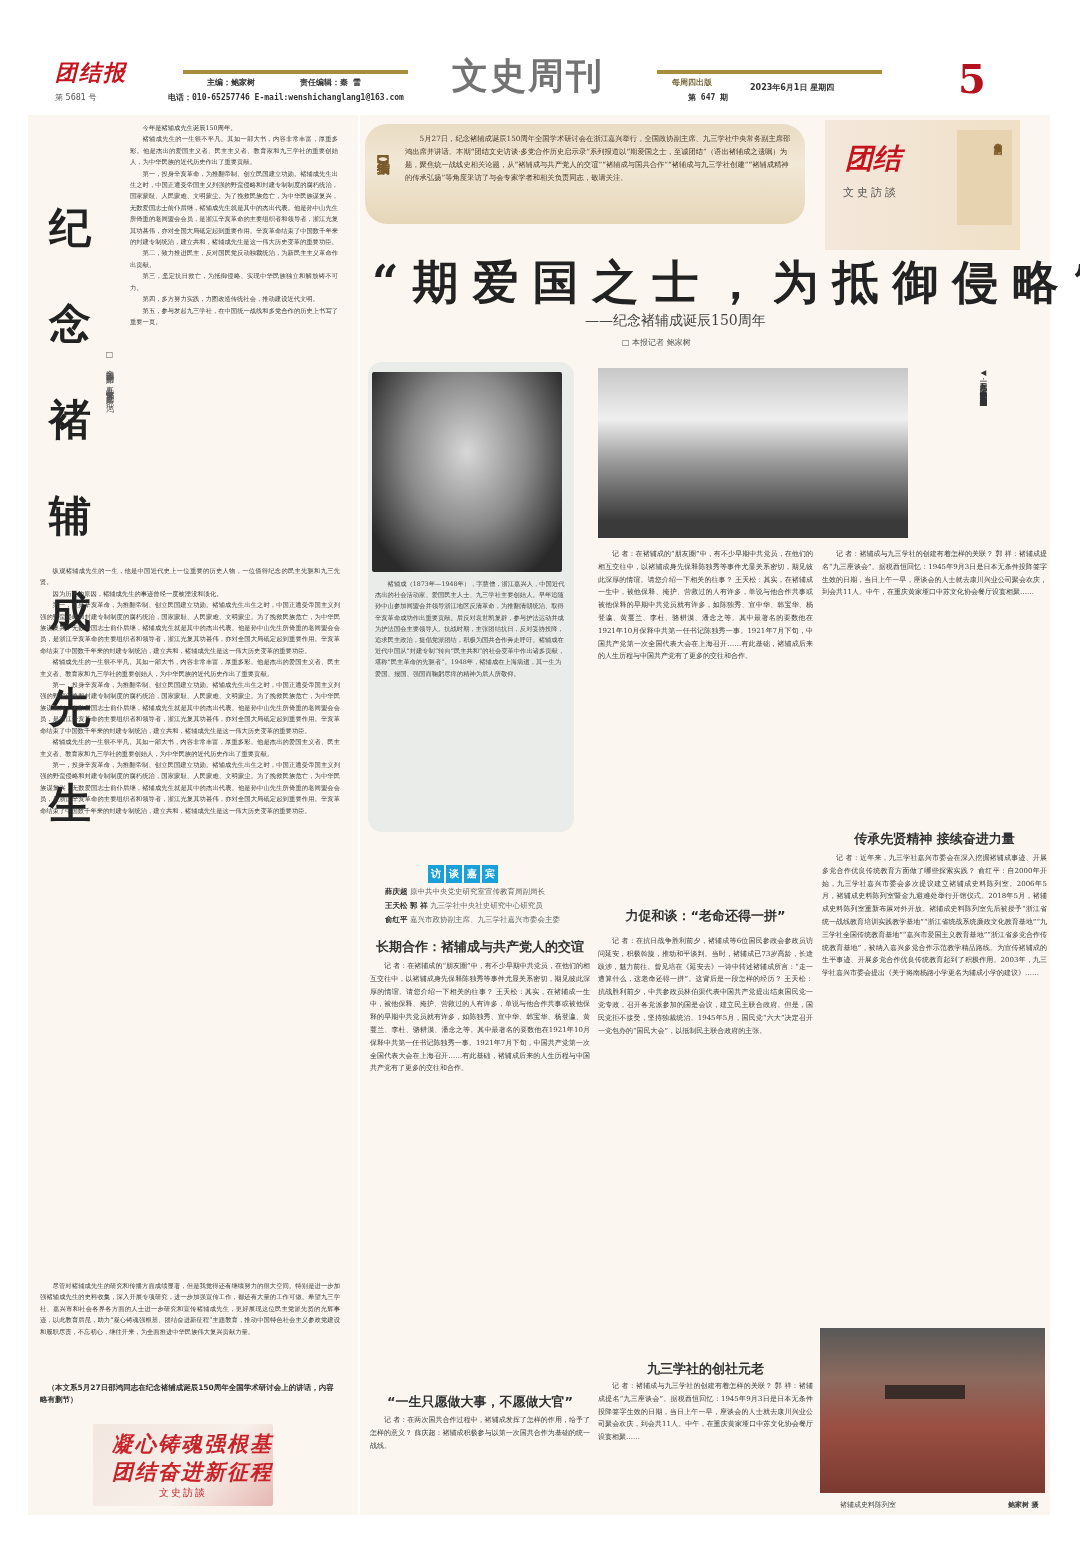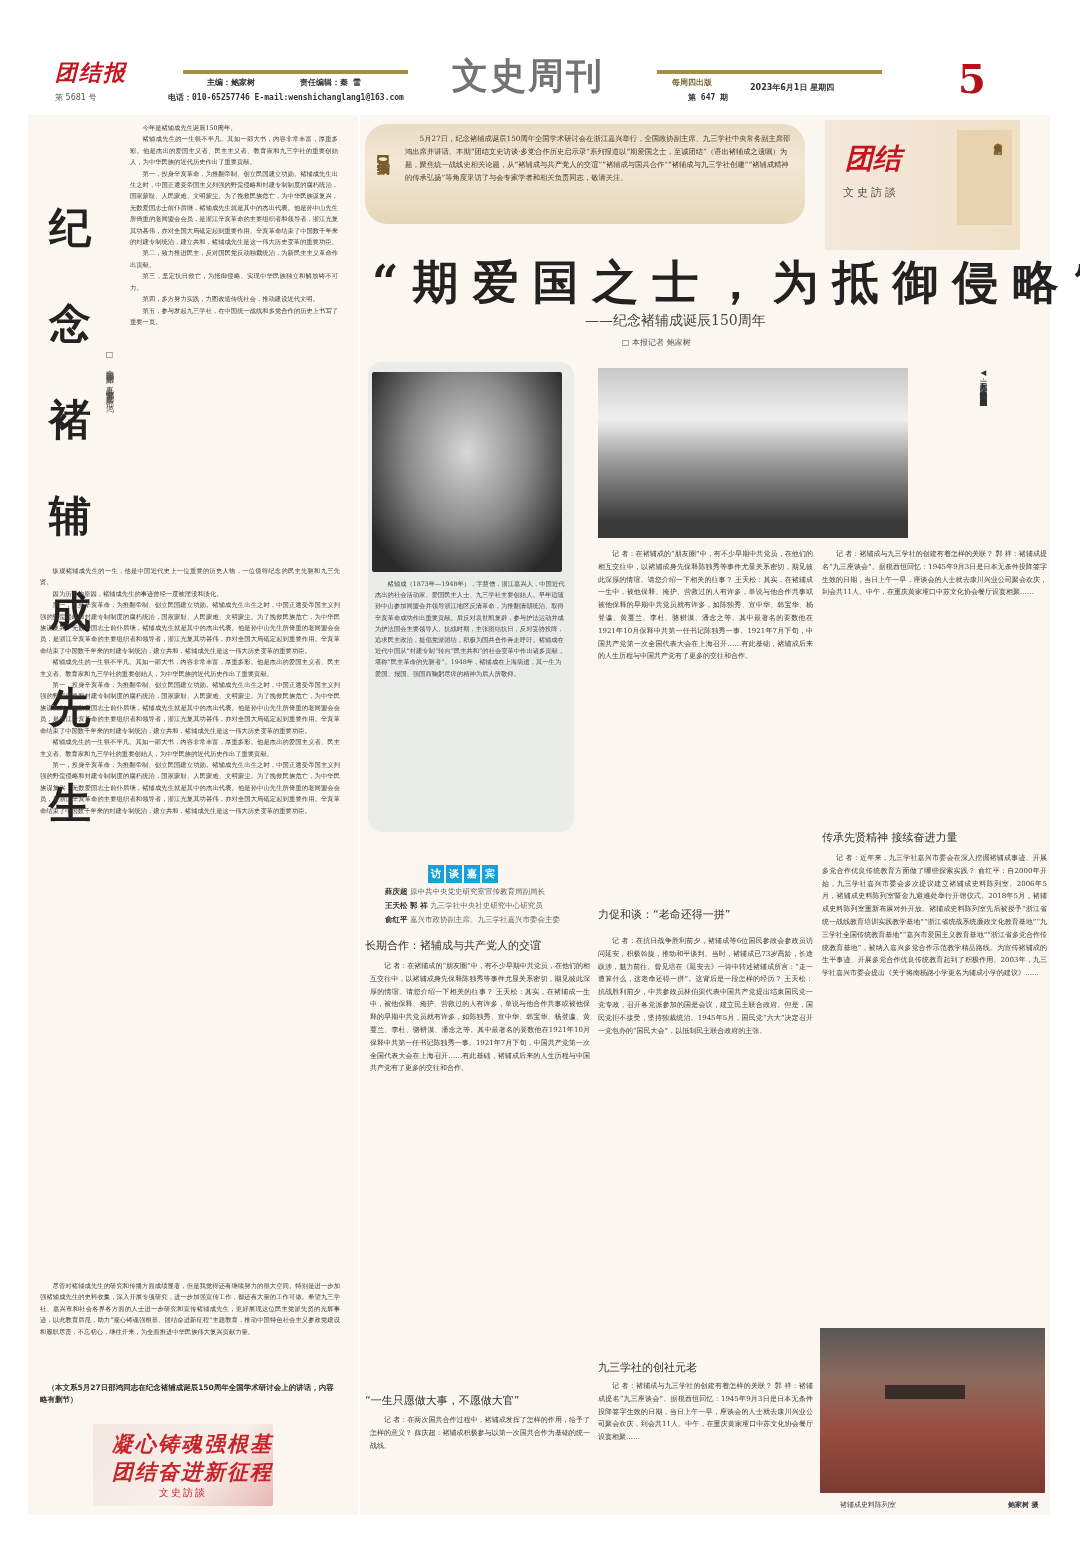--- a/index.html
+++ b/index.html
@@ -29,21 +29,21 @@
   .subhead { left: 585px; top: 312px; font-size: 14px; color: #444; }
   .author { left: 622px; top: 337px; font-size: 8px; color: #555; }
   .portrait { left: 372px; top: 372px; width: 190px; height: 200px; background: radial-gradient(ellipse at 50% 40%, #d8d8d8 0%, #8a8a8a 45%, #2a2a2a 85%); border-radius: 2px; }
   .portrait-card { left: 368px; top: 362px; width: 206px; height: 470px; background: #eaecea; border-radius: 14px; }
   .bio { left: 375px; top: 578px; width: 190px; font-size: 6.3px; line-height: 11.2px; color: #444; text-indent: 2em; }
   .group-photo { left: 598px; top: 368px; width: 310px; height: 170px; background: linear-gradient(180deg,#c7c7c7 0%,#efefef 30%,#9a9a9a 55%,#3a3a3a 90%); }
   .photo-cap-v { left: 978px; top: 368px; writing-mode: vertical-rl; font-size: 7.5px; color: #333; line-height: 11px; height: 175px; }
   .guest-tag { display: inline-block; background: #1aa0d8; color: #fff; font-size: 10px; padding: 2px 3px; margin-right: 2px; font-family: "DejaVu Sans", sans-serif; font-weight: bold; }
   .guests { left: 370px; top: 885px; width: 220px; font-size: 7.5px; line-height: 14px; color: #666; }
   .guests b { color: #333; }
-  .sec-title { font-size: 11px; font-weight: normal; color: #333; text-align: left; font-family: "DejaVu Sans", sans-serif; }
+  .sec-title { font-size: 13px; font-weight: bold; color: #333; text-align: center; font-family: "DejaVu Sans", sans-serif; }
   .banner { left: 93px; top: 1424px; width: 180px; height: 82px; background: linear-gradient(135deg,#f3e7e0,#f7efe9 60%,#e6b7b2); border-radius: 2px; }
   .banner-l1, .banner-l2 { font-size: 21px; color: #c9232a; font-weight: bold; text-align: right; letter-spacing: 2px; font-style: italic; }
   .banner-l3 { font-size: 10px; color: #c9232a; text-align: center; letter-spacing: 2px; }
   .house-photo { left: 820px; top: 1328px; width: 225px; height: 165px; background: linear-gradient(180deg,#585858 0%,#8b6a5e 30%,#9a4f42 60%,#7a3a30 100%); }
   .house-sign { left: 885px; top: 1385px; width: 80px; height: 14px; background: #3a2c28; color: #ddd; font-size: 6px; text-align: center; line-height: 14px; }
   .cap { font-size: 7px; color: #444; }
 </style>
 </head>
 <body>
 

